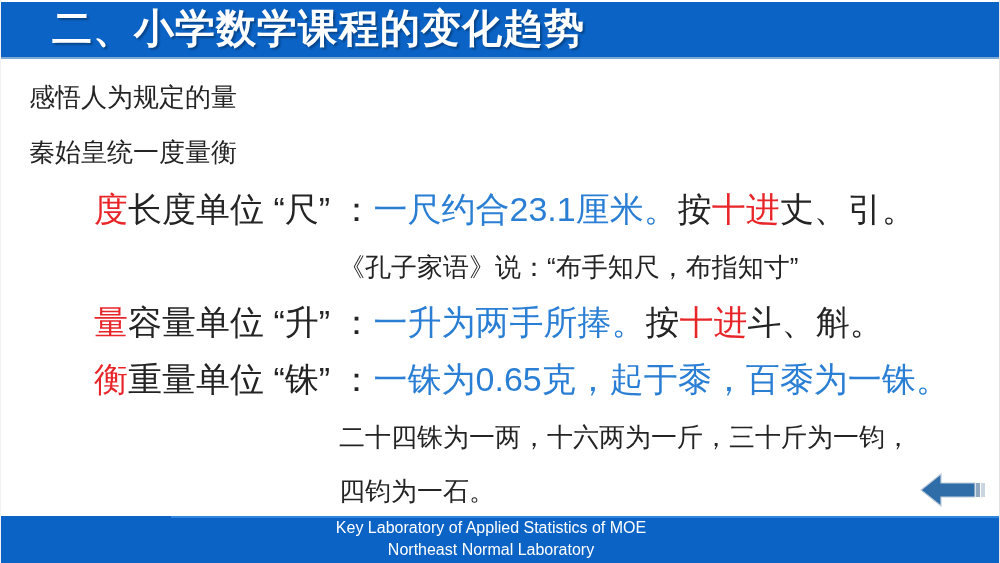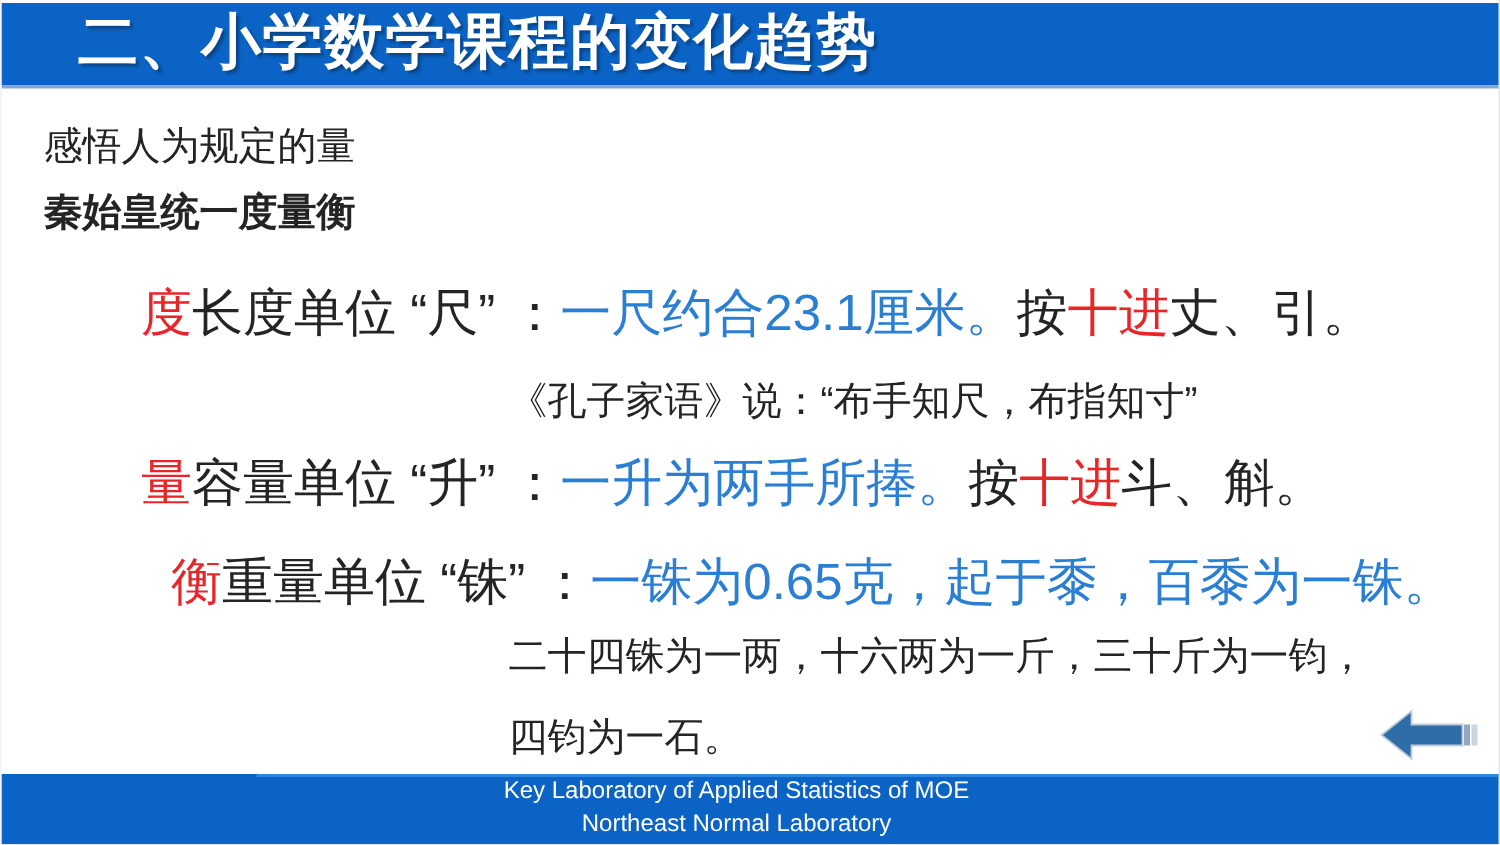--- a/index.html
+++ b/index.html
@@ -122,37 +122,37 @@
   <div class="title-bar"></div>
   <div class="title-bar-underline"></div>
   <div class="title-text">二、小学数学课程的变化趋势</div>
 
   <div class="body-area">
 
     <div class="line lvl1" style="top: 18px;">
       <span class="t-black">感悟人为规定的量</span>
     </div>
 
-    <div class="line lvl1" style="top: 62px; font-weight: bold;">
+    <div class="line lvl1" style="top: 73px;">
       <span class="t-black">秦始皇统一度量衡</span>
     </div>
 
     <div class="line lvl2" style="top: 130px;">
       <span class="t-red">度</span><span class="t-black">长度单位 “尺” ：</span><span class="t-blue">一尺约合23.1厘米。</span><span class="t-black">按</span><span class="t-red">十进</span><span class="t-black">丈、引。</span>
     </div>
 
     <div class="line lvl2" style="top: 243px;">
       <span class="t-red">量</span><span class="t-black">容量单位 “升” ：</span><span class="t-blue">一升为两手所捧。</span><span class="t-black">按</span><span class="t-red">十进</span><span class="t-black">斗、斛。</span>
     </div>
 
     <div class="line lvl3" style="top: 188px;">
       <span class="t-black">《孔子家语》说：“布手知尺，布指知寸”</span>
     </div>
 
-    <div class="line lvl2" style="top: 309px; margin-left: 20px;">
+    <div class="line lvl2" style="top: 300px;">
       <span class="t-red">衡</span><span class="t-black">重量单位 “铢” ：</span><span class="t-blue">一铢为0.65克，起于黍，百黍为一铢。</span>
     </div>
 
     <div class="line lvl3" style="top: 412px;">
       <span class="t-black">四钧为一石。</span>
     </div>
 
     <div class="line lvl3" style="top: 358px;">
       <span class="t-black">二十四铢为一两，十六两为一斤，三十斤为一钧，</span>
     </div>

